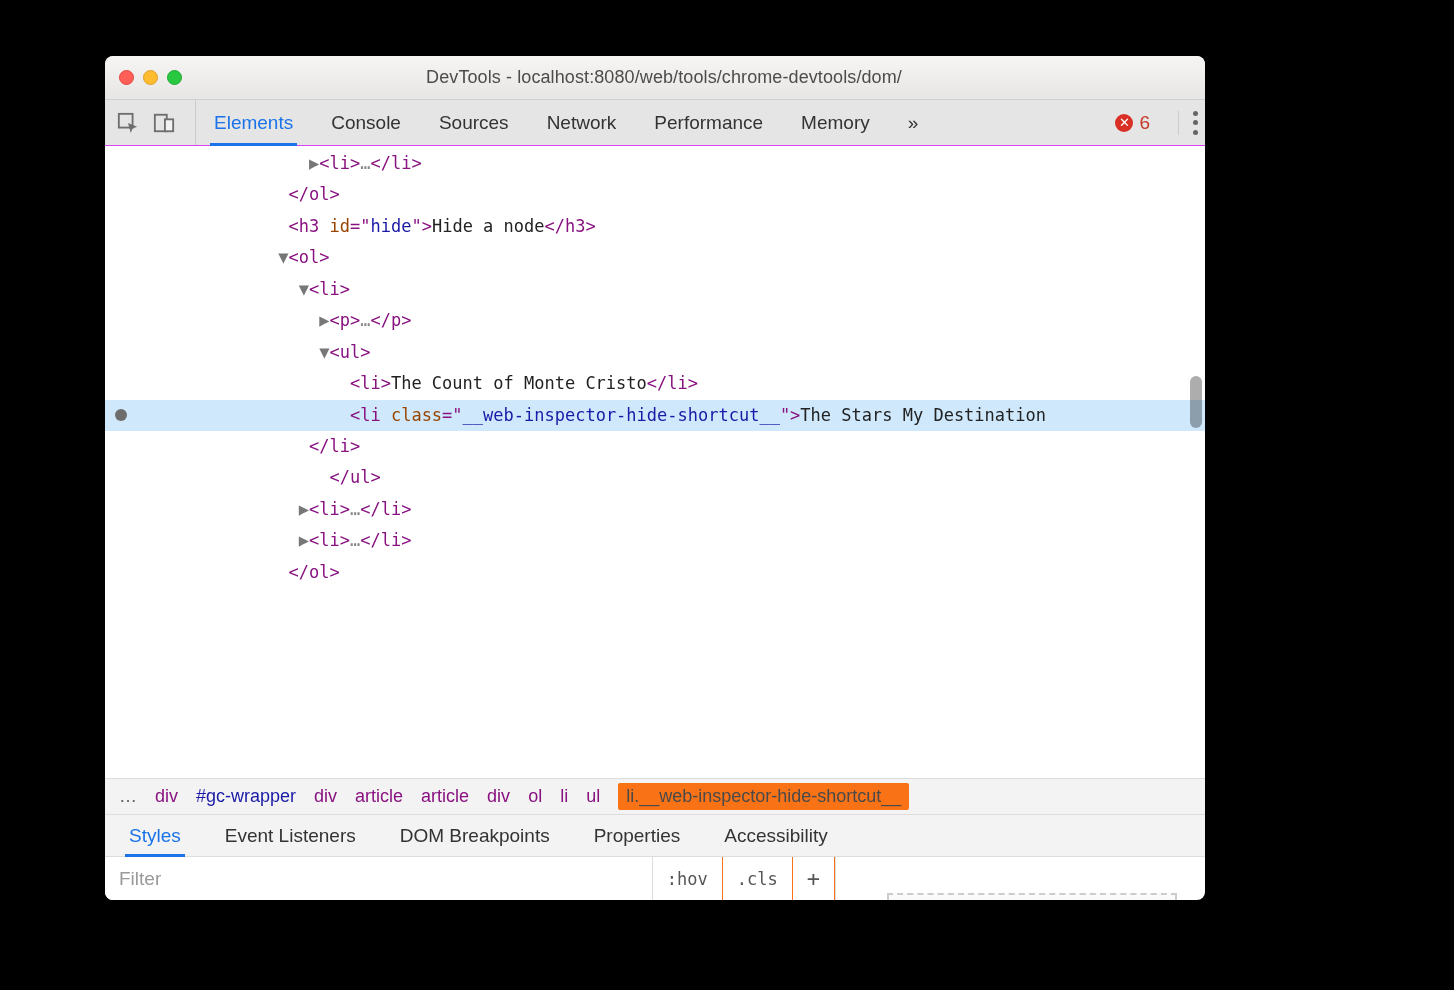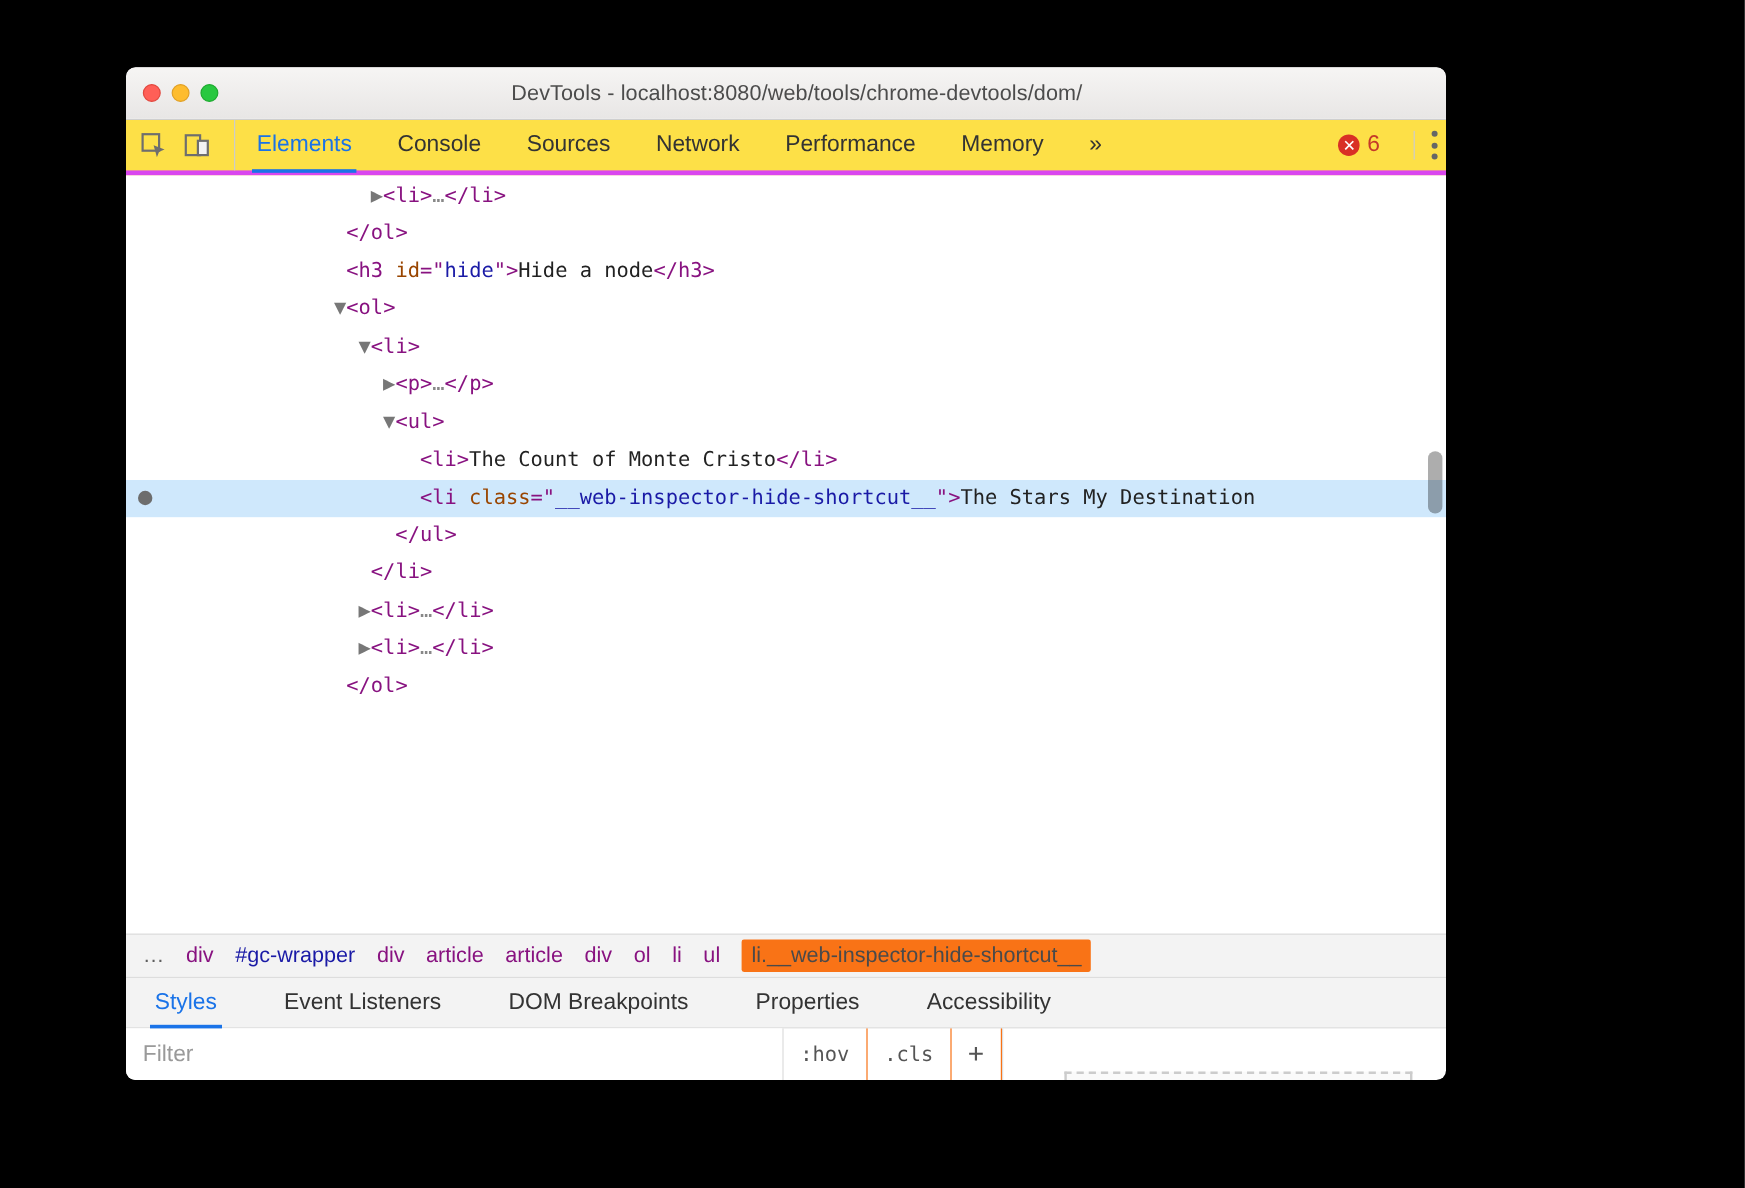--- a/index.html
+++ b/index.html
@@ -43,22 +43,22 @@
     flex: 1;
     text-align: center;
     font-size: 18px;
     color: #4c4c4c;
     letter-spacing: 0.1px;
     margin-left: -45px;
   }
   
   .toolbar {
     height: 46px;
-    background: #fde047;
-    border-bottom: 4px solid #d946ef;
+    background: #e5e5e5;
+    border-bottom: 1px solid #d946ef;
     display: flex;
     align-items: center;
     padding: 0 12px;
     font-size: 19px;
     color: #333;
     flex-shrink: 0;
   }
   .tb-icons { display:flex; gap:14px; padding-right:20px; border-right:1px solid #ccc; margin-right:18px; height:100%; align-items:center;}
   .tb-icon { width:22px; height:22px; color:#6e6e6e; }
   .tabs { display:flex; gap:38px; flex:1; }
@@ -109,21 +109,21 @@
     font-size:18px; padding:0 14px; gap:18px; color:#5f5f5f; flex-shrink:0;
   }
   .bc-item { white-space:nowrap; }
   .bc-item.sel { background:#f97316; padding:3px 8px; border-radius:2px; color:#4a4a4a;}
   .bc-tag { color:#881280;}
   .bc-id  { color:#1a1aa6;}
 
   
   .lower-tabs {
     height:42px; background:#f3f3f3; border-top:1px solid #ddd; display:flex; align-items:center;
-    font-size:19px; padding:0 24px; gap:56px; flex-shrink:0;
+    font-size:19px; padding:0 24px; gap:44px; flex-shrink:0;
   }
   .ltab { color:#333; }
   .ltab.active { color:#1a73e8; position:relative;}
   .ltab.active::after { content:""; position:absolute; left:-4px; right:-4px; bottom:-10px; height:3px; background:#1a73e8;}
 
   
   .styles-row {
     height:44px; border-top:1px solid #ddd; display:flex; align-items:stretch; flex-shrink:0;
   }
   .filter {
@@ -187,22 +187,22 @@
     <div class="dom-inner">
       <div class="line">                 <span class="arrow">▶</span><span class="punct">&lt;</span><span class="tag">li</span><span class="punct">&gt;</span><span class="gray">…</span><span class="punct">&lt;</span><span class="tag">/li</span><span class="punct">&gt;</span></div>
       <div class="line">               <span class="punct">&lt;/</span><span class="tag">ol</span><span class="punct">&gt;</span></div>
       <div class="line">               <span class="punct">&lt;</span><span class="tag">h3</span> <span class="attr">id</span><span class="punct">="</span><span class="val">hide</span><span class="punct">"&gt;</span><span class="text">Hide a node</span><span class="punct">&lt;/</span><span class="tag">h3</span><span class="punct">&gt;</span></div>
       <div class="line">              <span class="arrow">▼</span><span class="punct">&lt;</span><span class="tag">ol</span><span class="punct">&gt;</span></div>
       <div class="line">                <span class="arrow">▼</span><span class="punct">&lt;</span><span class="tag">li</span><span class="punct">&gt;</span></div>
       <div class="line">                  <span class="arrow">▶</span><span class="punct">&lt;</span><span class="tag">p</span><span class="punct">&gt;</span><span class="gray">…</span><span class="punct">&lt;/</span><span class="tag">p</span><span class="punct">&gt;</span></div>
       <div class="line">                  <span class="arrow">▼</span><span class="punct">&lt;</span><span class="tag">ul</span><span class="punct">&gt;</span></div>
       <div class="line">                     <span class="punct">&lt;</span><span class="tag">li</span><span class="punct">&gt;</span><span class="text">The Count of Monte Cristo</span><span class="punct">&lt;/</span><span class="tag">li</span><span class="punct">&gt;</span></div>
       <div class="line hl"><span class="marker"></span>                     <span class="punct">&lt;</span><span class="tag">li</span> <span class="attr">class</span><span class="punct">="</span><span class="val">__web-inspector-hide-shortcut__</span><span class="punct">"&gt;</span><span class="text">The Stars My Destination</span></div>
+      <div class="line">                 <span class="punct">&lt;/</span><span class="tag">li</span><span class="punct">&gt;</span></div>
       <div class="line">                   <span class="punct">&lt;/</span><span class="tag">ul</span><span class="punct">&gt;</span></div>
-      <div class="line">                 <span class="punct">&lt;/</span><span class="tag">li</span><span class="punct">&gt;</span></div>
       <div class="line">                <span class="arrow">▶</span><span class="punct">&lt;</span><span class="tag">li</span><span class="punct">&gt;</span><span class="gray">…</span><span class="punct">&lt;/</span><span class="tag">li</span><span class="punct">&gt;</span></div>
       <div class="line">                <span class="arrow">▶</span><span class="punct">&lt;</span><span class="tag">li</span><span class="punct">&gt;</span><span class="gray">…</span><span class="punct">&lt;/</span><span class="tag">li</span><span class="punct">&gt;</span></div>
       <div class="line">               <span class="punct">&lt;/</span><span class="tag">ol</span><span class="punct">&gt;</span></div>
 
     </div>
     <div class="scroll-thumb"></div>
   </div>
 
   <div class="breadcrumb">
     <span class="bc-item">…</span>

